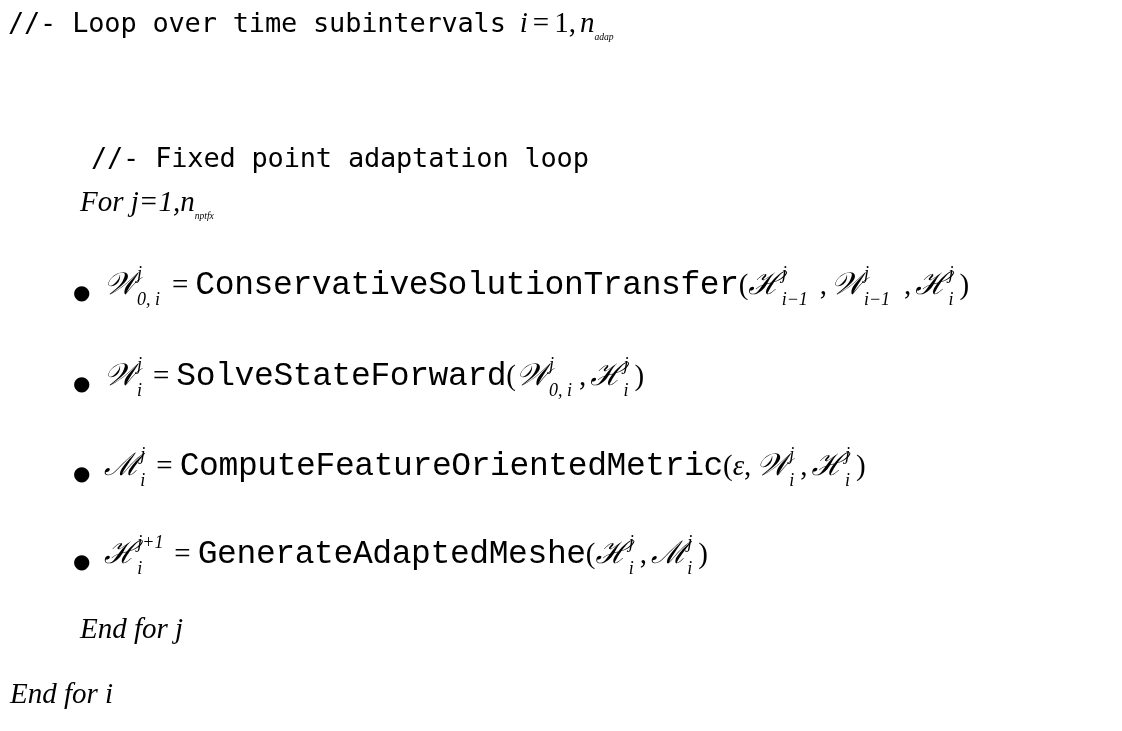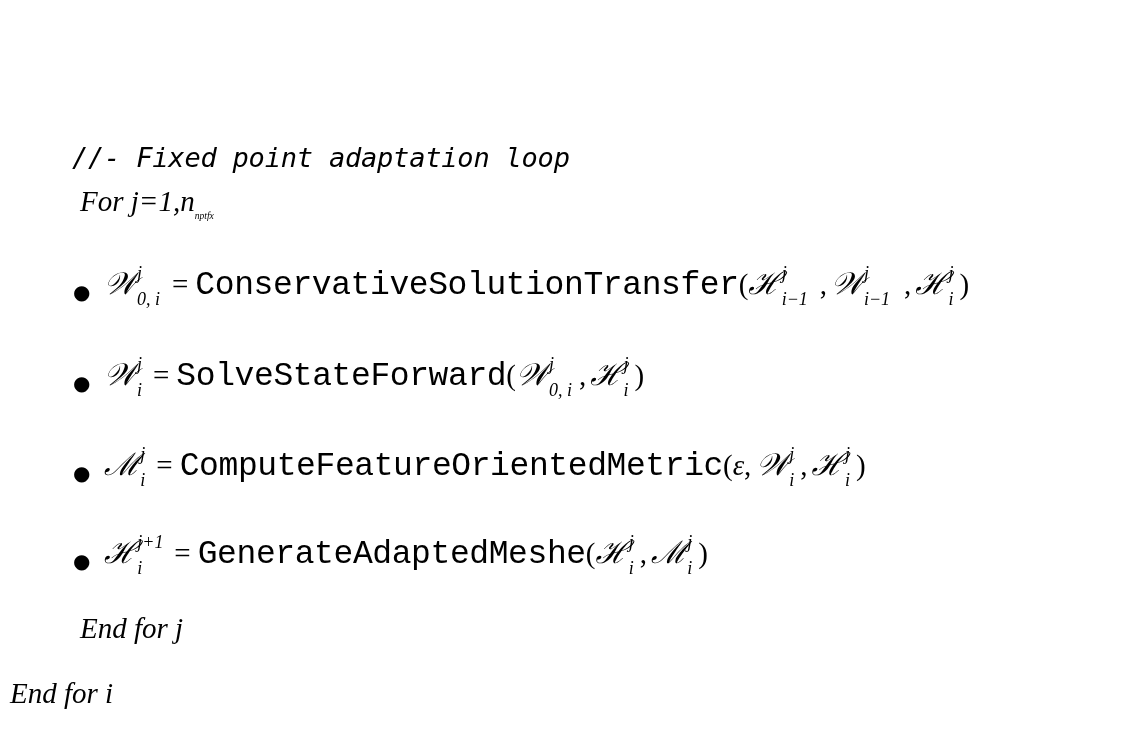--- a/index.html
+++ b/index.html
@@ -115,24 +115,27 @@
     font-family: "DejaVu Serif", serif;
     font-size: 20px;
     line-height: 1;
   }
 </style>
 </head>
 <body>
 
 <div id="algo">
 
+  <div class="line" style="left:8px; top:8px;">
+    <span class="tt">//- Loop over time subintervals</span><span class="gap" style="width:14px;"></span><span class="math">i</span><span class="op">=</span><span class="mathup">1</span><span class="mathup">,</span><span class="gap" style="width:4px;"></span><span class="math">n</span><sub>adap</sub>
+  </div>
 
 
 
-  <div class="line" style="left:72px; top:144px;font-style:italic;">
+  <div class="line" style="left:91px; top:144px;">
     <span class="tt">//- Fixed point adaptation loop</span>
   </div>
 
   <div class="line" style="left:80px; top:187px;">
     <span class="kw">For j=1,</span><span class="kw">n</span><sub>nptfx</sub>
   </div>
 
   <div class="bullet" style="left:73px; top:282px;">●</div>
   <div class="line" style="left:104px; top:268px;">
     <span class="cal">𝒲</span><span class="ss"><span class="up">j</span><span class="dn">0, i</span></span><span class="gap" style="width:30px;"></span><span class="op">=</span><span class="gap" style="width:2px;"></span><span class="ident">ConservativeSolutionTransfer</span><span class="mathup">(</span><span class="cal">ℋ</span><span class="ss"><span class="up">j</span><span class="dn">i−1</span></span><span class="gap" style="width:38px;"></span><span class="mathup">,</span><span class="gap" style="width:4px;"></span><span class="cal">𝒲</span><span class="ss"><span class="up">j</span><span class="dn">i−1</span></span><span class="gap" style="width:40px;"></span><span class="mathup">,</span><span class="gap" style="width:4px;"></span><span class="cal">ℋ</span><span class="ss"><span class="up">j</span><span class="dn">i</span></span><span class="gap" style="width:11px;"></span><span class="mathup">)</span>

